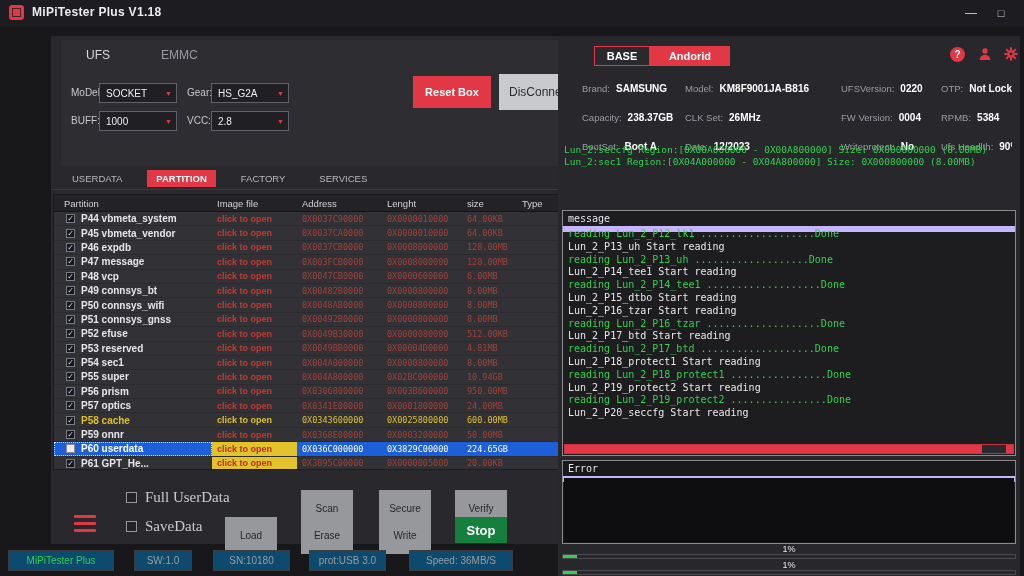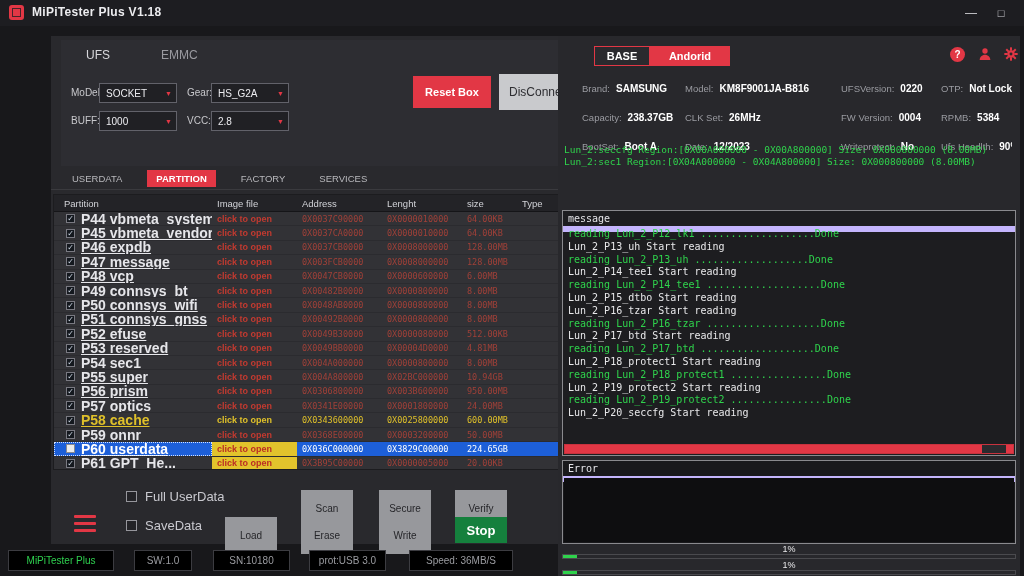--- a/index.html
+++ b/index.html
@@ -40,43 +40,43 @@
   .thead { display:grid; grid-template-columns:158px 85px 85px 80px 55px 1fr; height:17px; background:#232327; align-items:center; border-bottom:1px solid #151518; }
   .hcell { font-size:9.5px; color:#d2d3d8; padding-left:5px; white-space:nowrap; overflow:hidden; }
   .hcell.c1 { padding-left:10px; }
   .tbody { position:absolute; left:0; top:17px; right:10px; bottom:0; overflow:hidden; }
   .trow { display:grid; grid-template-columns:158px 85px 85px 80px 55px 1fr; height:14.4px; align-items:center; border-bottom:1px solid #2b2b2f; background:#323236; }
   .trow.sel { background:#1d5fd8; }
   .cell { overflow:hidden; white-space:nowrap; height:100%; display:flex; align-items:center; }
   .c1 { padding-left:0; }
   .cb { width:9px; height:9px; margin:0 6px 0 12px; border:1px solid #8a8a90; background:#ececec; font-size:8px; line-height:7px; color:#cfd8e4; text-align:center; flex:none; }
   .cb.on { background:#14181e; border-color:#7a7a82; }
-  .pname { font-size:14px; color:#e6e6ea; font-weight:700;text-decoration:underline; }
+  .pname { font-size:10px; color:#e6e6ea; font-weight:700; }
   .clickopen { color:#c23a30; font-size:9px; font-weight:700; padding-left:5px; }
   .hex { font-family:"DejaVu Sans Mono", monospace; font-size:8.5px; color:#a04038; padding-left:5px; }
   .trow.yel .pname, .trow.yel .clickopen, .trow.yel .hex { color:#dfc02a; }
   .trow.sel .pname, .trow.sel .hex { color:#ffffff; }
   .trow.sel .c1 { outline:1px dotted #cfe0ff; outline-offset:-1px; }
   .imghl { background:#e2c32c; color:#bb2d24; }
   .vscroll { position:absolute; right:0; top:17px; bottom:0; width:10px; background:#242428; }
   .vthumb { position:absolute; left:1px; top:2px; width:8px; height:105px; background:#56565c; }
   .scorner { position:absolute; right:0; bottom:0; width:10px; height:12px; background:#d6d6d8; }
 
   
   .fcheck { position:absolute; left:75px; display:flex; gap:8px; align-items:center; }
   .fcb { width:11px; height:11px; border:1px solid #96969c; background:#232327; flex:none; }
-  .fcb-label { font-size:13px; color:#c9c9cf; }
+  .fcb-label { font-size:15px; color:#c9c9cf;font-family:Liberation Serif, serif; }
   .gray-btn { position:absolute; width:52px; height:37px; background:#97989c; color:#26262a; border:none; font-size:10px; font-family:inherit; cursor:default; }
   .stop-btn { position:absolute; width:52px; height:26px; background:#15803d; color:#fff; border:none; font-size:13px; font-weight:700; font-family:inherit; cursor:default; }
   .hamb { position:absolute; left:23px; top:479px; width:22px; }
   .hamb span { display:block; height:3px; background:#e23745; margin-bottom:4px; border-radius:1px; }
 
   
   .status-bar { position:absolute; left:0; top:546px; width:558px; height:30px; }
-  .sbox { position:absolute; top:4px; height:21px; background:#000000; border:1px solid #3c3c41; color:#9b9ca1; font-size:10px; display:flex; align-items:center; justify-content:center; white-space:nowrap; }
+  .sbox { position:absolute; top:4px; height:21px; background:#0c4a6e; border:1px solid #3c3c41; color:#9b9ca1; font-size:10px; display:flex; align-items:center; justify-content:center; white-space:nowrap; }
   .sbox.green { color:#2ed04f; }
   .sbox.s1 { left:8px;  width:106px; }
   .sbox.s2 { left:134px; width:58px; }
   .sbox.s3 { left:213px; width:77px; }
   .sbox.s4 { left:309px; width:77px; }
   .sbox.s5 { left:409px; width:104px; }
 
   
   .right-panel { position:absolute; left:558px; top:36px; width:462px; height:540px; background:#28282c; }
   .rtab { position:absolute; top:10px; height:20px; font-size:11px; font-weight:700; color:#fff; text-align:center; line-height:18px; cursor:default; }

